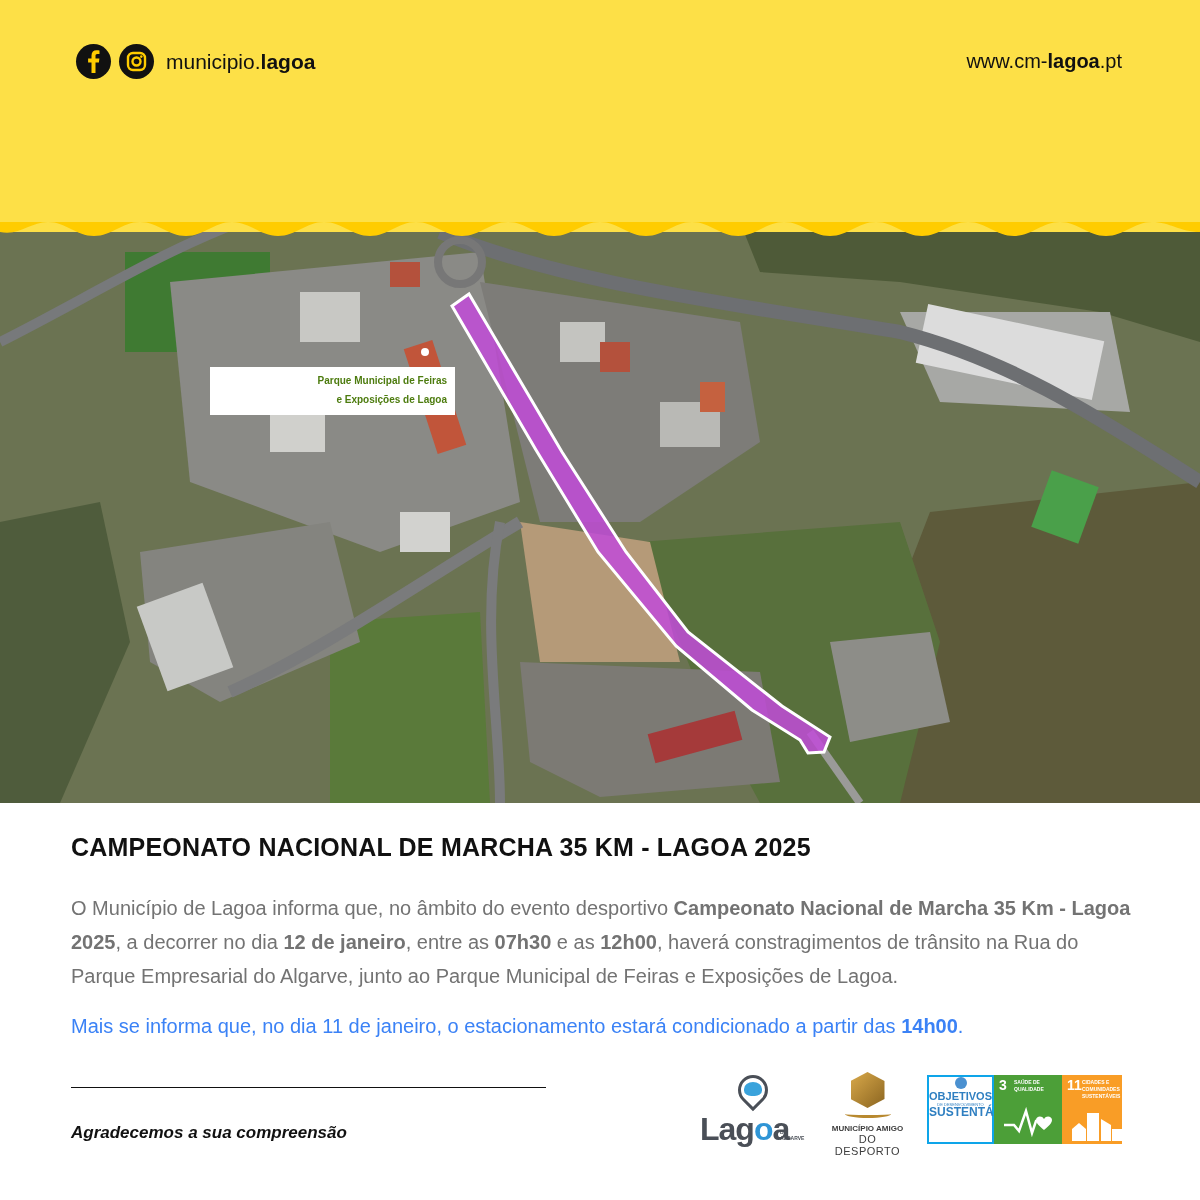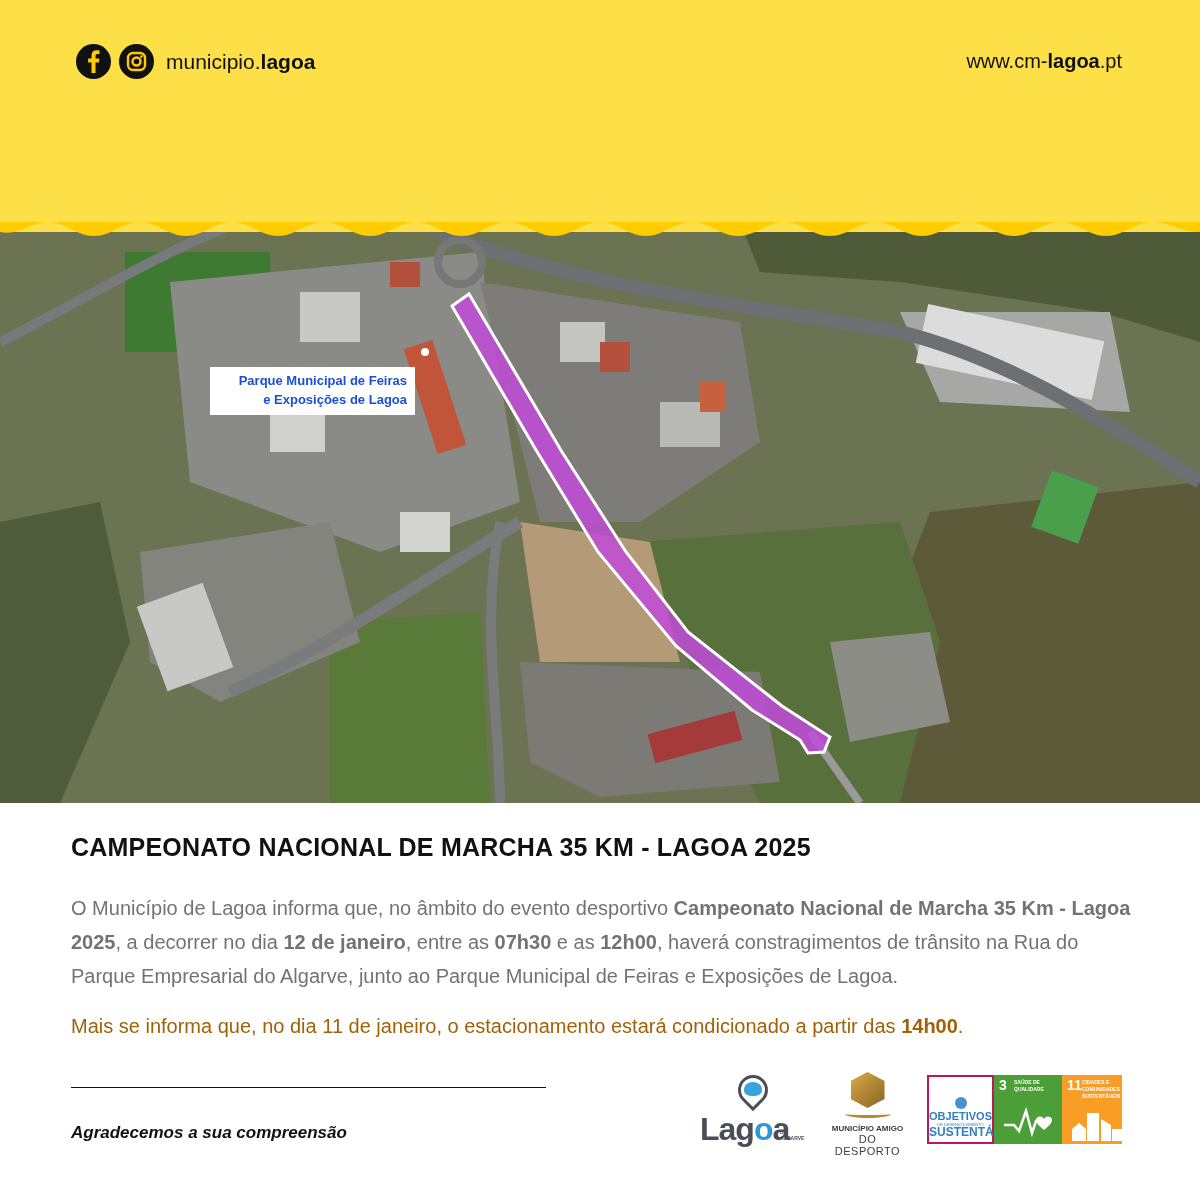--- a/index.html
+++ b/index.html
@@ -13,46 +13,46 @@
   .handle b { font-weight: 700; }
   .website { position: absolute; right: 78px; top: 50px; font-size: 20px; color: #111; }
   .website b { font-weight: 700; }
   .title { position: absolute; left: 0; width: 1200px; top: 118px; text-align: center; font-size: 74px; font-weight: 900; letter-spacing: 1px; color: #111; font-family: "Liberation Sans", sans-serif; }
 
   .wave { position: absolute; left: 0; top: 222px; width: 1200px; height: 22px; z-index: 4; }
 
   .map { position: absolute; left: 0; top: 222px; width: 1200px; height: 581px; overflow: hidden; background: #5f6b4c; z-index: 1; }
   .map svg { display: block; }
 
-  .label-box { position: absolute; left: 210px; top: 367px; width: 205px; height: 48px; background: #fff; padding: 4px 8px 4px 6px; text-align: right; font-size: 13px; font-weight: 700; line-height: 19px; color: #1d4ed8; z-index: 5; }
+  .label-box { position: absolute; left: 210px; top: 367px; width: 245px; height: 48px; background: #fff; padding: 4px 8px 4px 6px; text-align: right; font-size: 10px; font-weight: 700; line-height: 19px; color: #4d7c0f; z-index: 5; }
 
   .content { position: absolute; left: 71px; top: 833px; width: 1070px; }
   .event-title { font-size: 25px; font-weight: 900; letter-spacing: 0.2px; color: #111; }
   .para { font-size: 20px; line-height: 34px; margin-top: 29px; color: #737373; }
   .para b { font-weight: 700; }
-  .para2 { font-size: 20px; line-height: 34px; margin-top: 16px; color: #a16207; }
+  .para2 { font-size: 20px; line-height: 34px; margin-top: 16px; color: #3b82f6; }
 
   .divider { position: absolute; left: 71px; top: 1087px; width: 475px; height: 1px; background: #111; }
   .thanks { position: absolute; left: 71px; top: 1123px; font-size: 17px; font-weight: 700; font-style: italic; color: #111; text-align: right; }
 
   .logo-lagoa { position: absolute; left: 700px; top: 1073px; width: 90px; height: 80px; }
   .logo-lagoa .pin { position: absolute; left: 38px; top: 2px; width: 30px; height: 30px; border: 3px solid #4a4f57; border-radius: 50% 50% 50% 0; transform: rotate(-45deg); background: #fff; }
   .logo-lagoa .heart { position: absolute; left: 44px; top: 9px; width: 18px; height: 14px; background: #3aa3dc; border-radius: 50% 50% 40% 40%; }
   .logo-lagoa .word { position: absolute; left: 0; top: 38px; font-size: 32px; font-weight: 900; color: #4a4f57; letter-spacing: -1px; }
   .logo-lagoa .word span { color: #2f95d6; margin-top: 25px; }
   .logo-lagoa .sub { position: absolute; left: 80px; top: 56px; font-size: 5px; font-weight: 700; color: #4a4f57; line-height: 6px; }
 
   .logo-desporto { position: absolute; left: 830px; top: 1072px; width: 75px; height: 80px; text-align: center; }
   .logo-desporto .badge { width: 34px; height: 36px; margin: 0 auto; background: linear-gradient(135deg,#d9a94a,#8a6420); clip-path: polygon(50% 0,100% 25%,100% 75%,50% 100%,0 75%,0 25%); }
   .logo-desporto .laurel { width: 46px; height: 8px; margin: 2px auto 0; border-bottom: 3px solid #b8892f; border-radius: 0 0 50% 50%; }
   .logo-desporto .t1 { font-size: 8px; font-weight: 700; color: #3d3d3d; margin-top: 6px; }
   .logo-desporto .t2 { font-size: 11px; color: #3d3d3d; letter-spacing: 0.5px; }
 
   .ods { position: absolute; left: 927px; top: 1075px; height: 69px; display: flex; }
-  .ods-main { width: 67px; height: 69px; border: 2px solid #be185d; background: #fff; text-align: center; padding-top: 20px; }
+  .ods-main { width: 67px; height: 69px; border: 2px solid #0ea5e9; background: #fff; text-align: center; padding-top: 0; }
   .ods-main .globe { width: 12px; height: 12px; border-radius: 50%; background: #4a90d0; margin: 0 auto 2px; }
   .ods-main .t1 { font-size: 11px; font-weight: 900; color: #2f7fc1; line-height: 11px; }
   .ods-main .t2 { font-size: 4px; color: #2f7fc1; line-height: 6px; }
   .ods-main .t3 { font-size: 12px; font-weight: 900; color: #2f7fc1; line-height: 9px; }
   .ods-3 { width: 68px; height: 69px; background: #4c9f38; position: relative; color: #fff; }
   .ods-11 { width: 60px; height: 69px; background: #f99d26; position: relative; color: #fff; }
   .ods-num { position: absolute; left: 5px; top: 2px; font-size: 14px; font-weight: 900; }
   .ods-lbl { position: absolute; left: 20px; top: 4px; font-size: 5px; font-weight: 900; line-height: 7px; width: 46px; }
 </style>
 </head>

